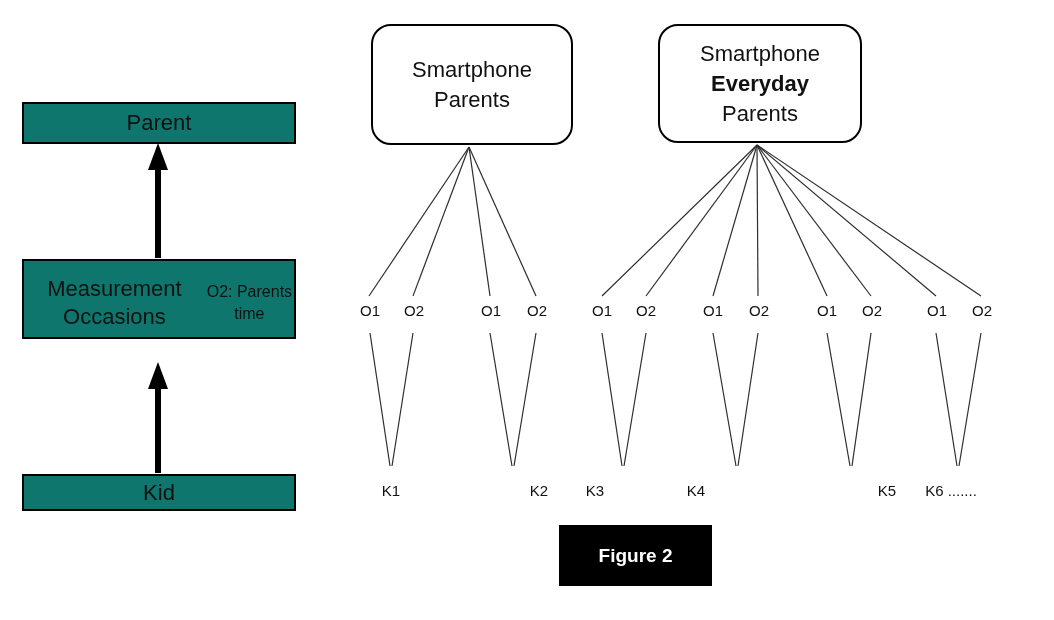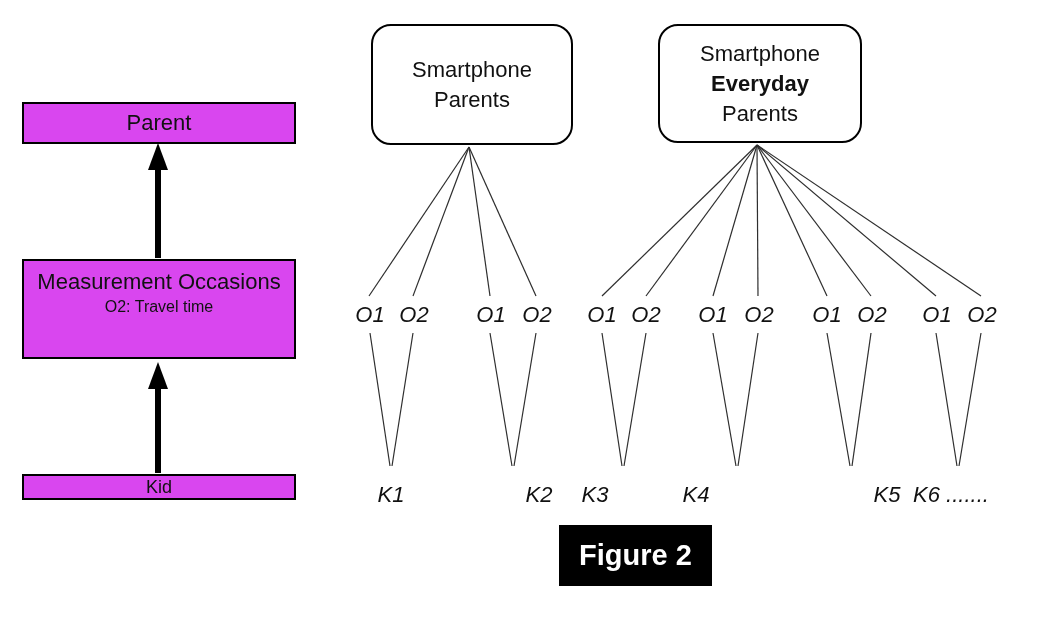--- a/index.html
+++ b/index.html
@@ -21,31 +21,31 @@
     left: 0;
     top: 0;
     width: 1054px;
     height: 620px;
   }
   
   .rect-box {
     position: absolute;
     box-sizing: border-box;
     border: 2px solid #000000;
-    background: #d946ef;
+    background: #0f766e;
     display: flex;
     align-items: center;
     justify-content: center;
     text-align: center;
   }
   .parent-box  { left: 22px; top: 102px; width: 274px; height: 42px; font-size: 22px; }
-  .kid-box     { left: 22px; top: 474px; width: 274px; height: 26px; font-size: 18px; }
+  .kid-box     { left: 22px; top: 474px; width: 274px; height: 37px; font-size: 22px; }
   .measure-box {
-    left: 22px; top: 259px; width: 274px; height: 100px;
-    flex-direction: column;
+    left: 22px; top: 259px; width: 274px; height: 80px;
+    flex-direction: row;
     justify-content: flex-start;
     padding-top: 7px;
   }
   .measure-title { font-size: 22px; line-height: 28px; }
   .measure-sub   { font-size: 16px; line-height: 22px; }
   
   .round-box {
     position: absolute;
     box-sizing: border-box;
     border: 2px solid #000000;
@@ -59,36 +59,35 @@
     font-size: 22px;
     line-height: 30px;
   }
   .round-box .bold-line { font-weight: bold; }
   .nonaddicted-box { left: 371px; top: 24px; width: 202px; height: 121px; }
   .addicted-box    { left: 658px; top: 24px; width: 204px; height: 119px; }
   
   .o-label, .k-label {
     position: absolute;
     transform: translateX(-50%);
-    font-size: 22px;
+    font-size: 15px;
     white-space: nowrap;
-    font-style: italic;
   }
   .o-label { top: 302px; }
   .k-label { top: 482px; }
   
   .figure-caption {
     position: absolute;
     left: 559px;
     top: 525px;
     width: 153px;
     height: 61px;
     background: #000000;
     color: #ffffff;
-    font-size: 29px;
+    font-size: 19px;
     font-weight: bold;
     display: flex;
     align-items: center;
     justify-content: center;
   }
 </style>
 </head>
 <body>
 
 <div class="canvas">
@@ -137,21 +136,21 @@
       <line x1="981" y1="333" x2="959" y2="466"></line>
     </g>
   </svg>
 
   <div class="rect-box parent-box">
     <span>Parent</span>
   </div>
 
   <div class="rect-box measure-box">
     <div class="measure-title">Measurement Occasions</div>
-    <div class="measure-sub">O2: Travel time</div>
+    <div class="measure-sub">O2: Parents time</div>
   </div>
 
   <div class="rect-box kid-box">
     <span>Kid</span>
   </div>
 
   <div class="round-box nonaddicted-box">
     <div>Smartphone</div>
     <div>Parents</div>
   </div>

